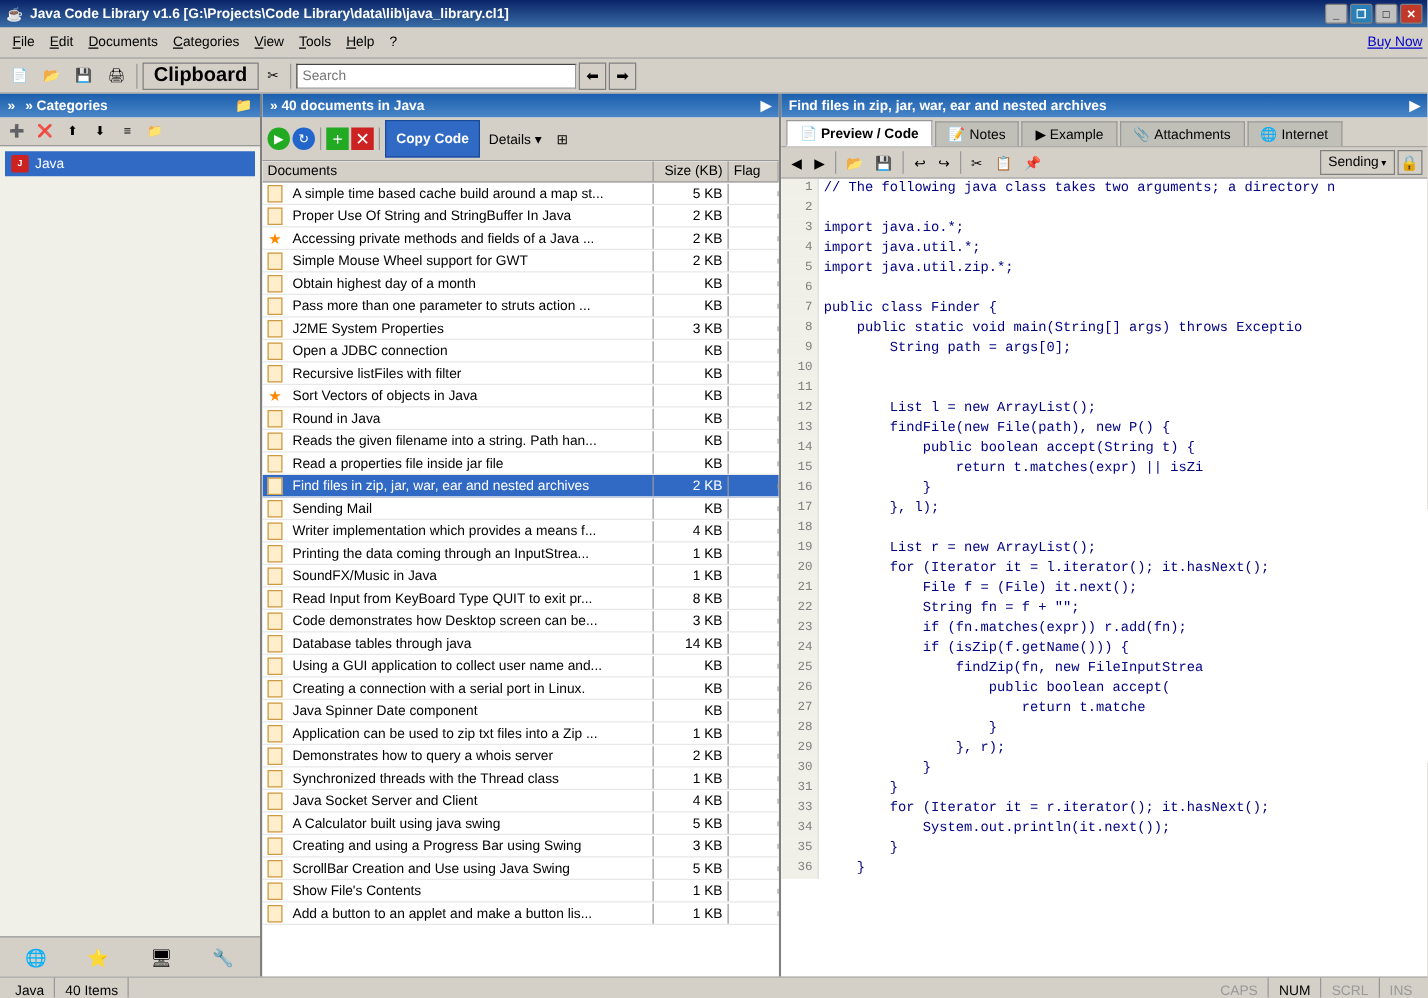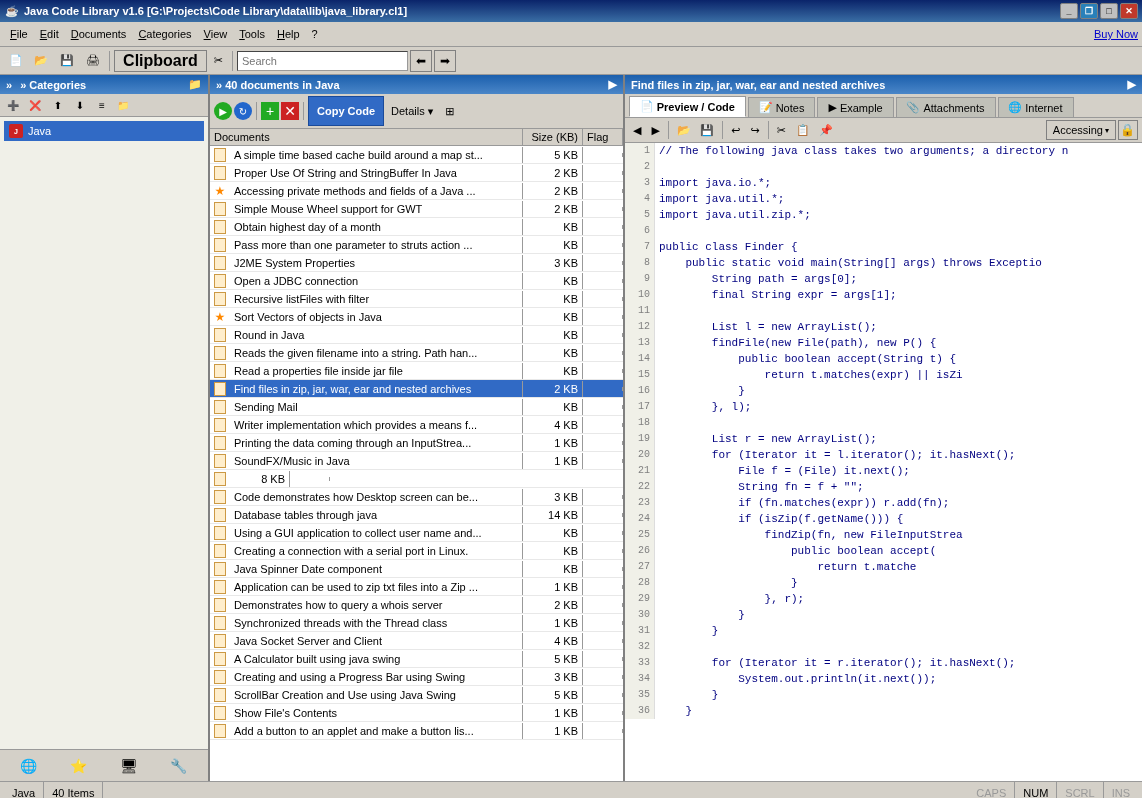--- a/index.html
+++ b/index.html
@@ -15,21 +15,21 @@
     .title-btn.max { background: #2980b9; color: white; }
     
     
     .menu-bar { background: #d4d0c8; border-bottom: 1px solid #999; height: 20px; display: flex; align-items: center; padding: 12px 4px; font-size: 11px; }
     .menu-item { padding: 2px 6px; cursor: pointer; }
     
     
     .toolbar { background: #d4d0c8; border-bottom: 1px solid #999; height: 28px; display: flex; align-items: center; padding: 0 4px; gap: 2px; }
     .toolbar-btn { height: 22px; padding: 0 4px; background: #d4d0c8; border: 1px solid transparent; cursor: pointer; display: flex; align-items: center; gap: 2px; font-size: 11px; }
     .toolbar-sep { width: 1px; height: 20px; background: #999; margin: 0 2px; }
-    .toolbar-search { height: 20px; width: 171px; border: 1px inset #999; padding: 0 4px; font-size: 11px; background: white; }
+    .toolbar-search { height: 20px; width: 224px; border: 1px inset #999; padding: 0 4px; font-size: 11px; background: white; }
     .clipboard-btn { background: #d4d0c8; border: 1px solid #808080; padding: 1px 8px; font-size: 16px; font-weight: bold; cursor: pointer; }
     .buy-now { margin-left: auto; font-size: 11px; cursor: pointer; color: #0000cc; text-decoration: underline; }
     .nav-arrows { display: flex; gap: 2px; }
     .nav-arrow { width: 22px; height: 22px; background: #d4d0c8; border: 1px solid #808080; display: flex; align-items: center; justify-content: center; cursor: pointer; font-size: 12px; }
     
     
     .main-container { display: flex; height: calc(798px - 22px - 20px - 28px - 22px); }
     
     
     .status-bar { background: #d4d0c8; border-top: 1px solid #999; height: 22px; display: flex; align-items: center; padding: 0 4px; font-size: 11px; }
@@ -349,20 +349,21 @@
               <div class="file-icon-java" style="width:12px;height:14px;background:#ffeecc;border:1px solid #cc9944;"></div>
             </div>
     <div class="doc-col doc-col-name" title="SoundFX/Music in Java">SoundFX/Music in Java</div>
     <div class="doc-col doc-col-size">1 KB</div>
     <div class="doc-col doc-col-flag"></div>
   </div>
           <div class="doc-row">
     <div class="doc-row-icon">
               <div class="file-icon-java" style="width:12px;height:14px;background:#ffeecc;border:1px solid #cc9944;"></div>
             </div>
+    <div class="doc-col doc-col-name" title="Read Input from KeyBoard Type QUIT to exit pr...">Read Input from KeyBoard Type QUIT to exit pr...</div>
     <div class="doc-col doc-col-size">8 KB</div>
     <div class="doc-col doc-col-flag"></div>
   </div>
           <div class="doc-row">
     <div class="doc-row-icon">
               <div class="file-icon-java" style="width:12px;height:14px;background:#ffeecc;border:1px solid #cc9944;"></div>
             </div>
     <div class="doc-col doc-col-name" title="Code demonstrates how Desktop screen can be...">Code demonstrates how Desktop screen can be...</div>
     <div class="doc-col doc-col-size">3 KB</div>
     <div class="doc-col doc-col-flag"></div>
@@ -509,21 +510,21 @@
       <div class="prev-tool-btn">📂</div>
       <div class="prev-tool-btn">💾</div>
       <div class="sep"></div>
       <div class="prev-tool-btn">↩</div>
       <div class="prev-tool-btn">↪</div>
       <div class="sep"></div>
       <div class="prev-tool-btn">✂</div>
       <div class="prev-tool-btn">📋</div>
       <div class="prev-tool-btn">📌</div>
       <div class="advanced-btn">
-        <span>Accessing</span>
+        <span>Sending</span>
         <span class="dropdown-arrow">▾</span>
       </div>
       <div class="lock-icon-btn">
         <span>🔒</span>
       </div>
     </div>
     <div class="code-area">
       <div id="code-lines-container">
           <div class="code-line">
     <span class="line-num">1</span>
@@ -556,21 +557,20 @@
           <div class="code-line">
     <span class="line-num">8</span>
     <span class="line-code">    public static void main(String[] args) throws Exceptio</span>
   </div>
           <div class="code-line">
     <span class="line-num">9</span>
     <span class="line-code">        String path = args[0];</span>
   </div>
           <div class="code-line">
     <span class="line-num">10</span>
-    <span class="line-code">        final String expr = args[1];</span>
   </div>
           <div class="code-line">
     <span class="line-num">11</span>
     <span class="line-code"></span>
   </div>
           <div class="code-line">
     <span class="line-num">12</span>
     <span class="line-code">        List l = new ArrayList();</span>
   </div>
           <div class="code-line">
@@ -641,24 +641,20 @@
     <span class="line-num">29</span>
     <span class="line-code">                }, r);</span>
   </div>
           <div class="code-line">
     <span class="line-num">30</span>
     <span class="line-code">            }</span>
   </div>
           <div class="code-line">
     <span class="line-num">31</span>
     <span class="line-code">        }</span>
-  </div>
-          <div class="code-line">
-    <span class="line-num">32</span>
-    <span class="line-code"></span>
   </div>
           <div class="code-line">
     <span class="line-num">33</span>
     <span class="line-code">        for (Iterator it = r.iterator(); it.hasNext();</span>
   </div>
           <div class="code-line">
     <span class="line-num">34</span>
     <span class="line-code">            System.out.println(it.next());</span>
   </div>
           <div class="code-line">

